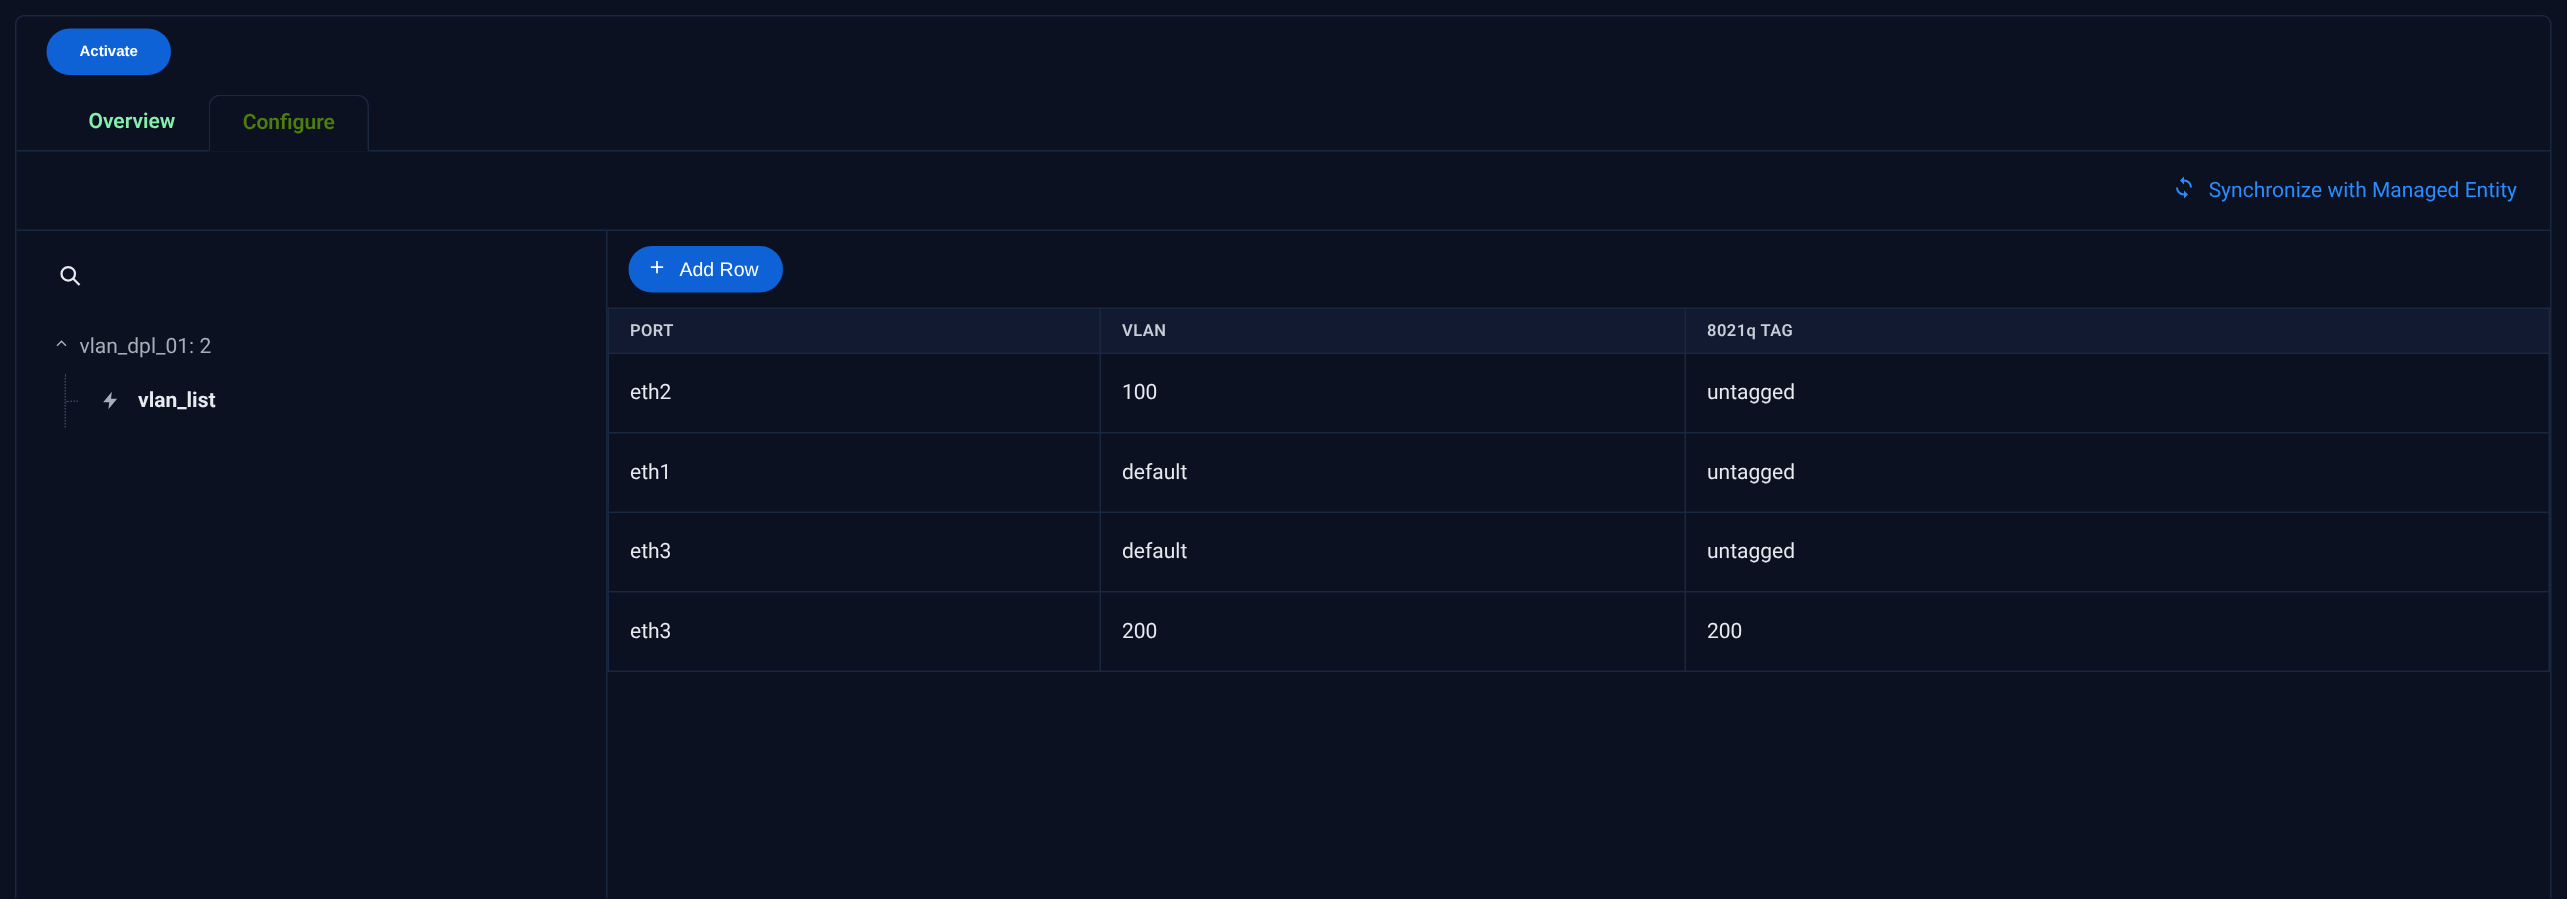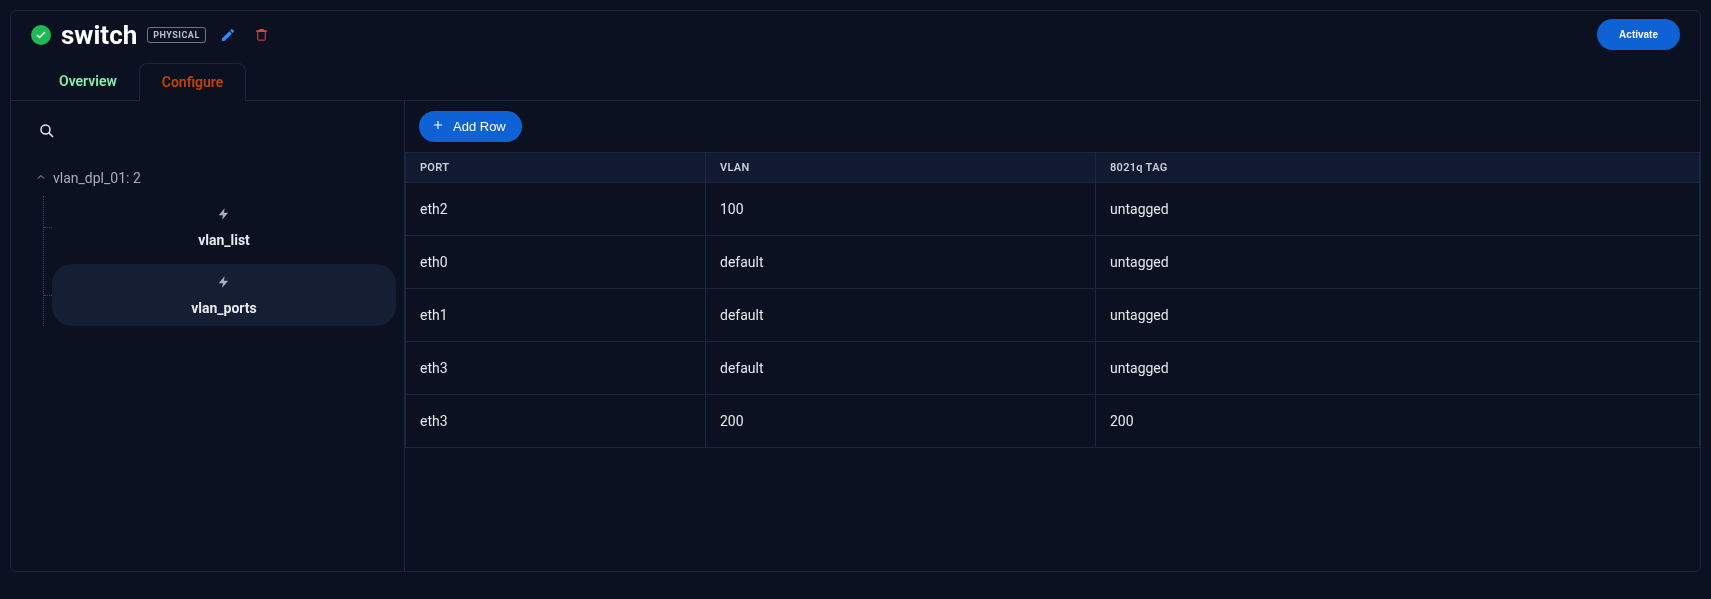--- a/index.html
+++ b/index.html
@@ -49,21 +49,21 @@
     display: flex; gap: 0; margin-top: 12px; padding-left: 26px;
     border-bottom: 1px solid #1a2740;
   }
   .tab {
     padding: 10px 22px; font-size: 14px; font-weight: 600;
     color: #86efac; cursor: pointer;
     border-top-left-radius: 8px; border-top-right-radius: 8px;
     position: relative; bottom: -1px;
   }
   .tab.active {
-    color: #c2410c; background: #0b1121;
+    color: #4d7c0f; background: #0b1121;
     border: 1px solid #1a2740; border-bottom-color: #0b1121;
   }
   .toolbar {
     display: flex; justify-content: flex-end;
     padding: 16px 22px; border-bottom: 1px solid #1a2740;
   }
   .sync-link {
     color: #2a8cff; font-size: 14px; display: inline-flex;
     align-items: center; gap: 8px; cursor: pointer;
   }
@@ -83,21 +83,20 @@
   .tree-children {
     margin-left: 14px;
     border-left: 1px dotted #3a4760;
     padding-left: 0;
   }
   .tree-item {
     margin: 6px 0 6px 8px; position: relative; display: flex;
     align-items: center; gap: 10px; font-size: 14px; font-weight: 700;
     color: #e6e9ee; border-radius: 20px; padding: 10px 14px;
     cursor: pointer;
-    flex-direction: column;
   }
   .tree-item::before {
     content: ""; position: absolute; left: -8px; top: 50%;
     width: 8px; border-top: 1px dotted #3a4760;
   }
   .tree-item.selected { background: #151e33; }
   .bolt { width: 16px; height: 16px; display: inline-flex; align-items: center; justify-content: center; }
   .main {
     flex: 1; display: flex; flex-direction: column;
   }
@@ -111,56 +110,47 @@
   thead th {
     text-align: left; font-size: 11px; font-weight: 600;
     letter-spacing: 0.3px; color: #c8ced8; background: #111a30;
     padding: 8px 14px; border: 1px solid #1a2740;
   }
   tbody td {
     font-size: 14px; color: #e6e9ee; padding: 18px 14px;
     border: 1px solid #1a2740;
     margin-left: 25px;
   }
-  th:first-child, td:first-child { width: 300px; }
+  th:first-child, td:first-child { width: 328px; }
   th:nth-child(2), td:nth-child(2) { width: 390px; }
 </style>
 </head>
 <body>
 
 <div class="wrap">
   <div class="outer">
     <div class="header">
-      <div class="header-left">
-        <span class="status-icon">
-          <svg viewBox="0 0 24 24" width="12" height="12">
-              <path d="M20 6L9 17l-5-5" fill="none" stroke="#fff" stroke-width="3"></path>
-            </svg>
-        </span>
-        <span class="title">switch</span>
-        <span class="badge">PHYSICAL</span>
-        <span class="icon-btn">
-          <svg viewBox="0 0 24 24" width="16" height="16">
-              <path d="M3 17.25V21h3.75L17.81 9.94l-3.75-3.75L3 17.25zM20.71 7.04a1 1 0 0 0 0-1.41l-2.34-2.34a1 1 0 0 0-1.41 0l-1.83 1.83 3.75 3.75 1.83-1.83z" fill="#2a8cff"></path>
-            </svg>
-        </span>
-        <span class="icon-btn">
-          <svg viewBox="0 0 24 24" width="15" height="15">
-              <path d="M6 7h12v13a1 1 0 0 1-1 1H7a1 1 0 0 1-1-1V7zm3-3h6l1 2H8l1-2zM4 6h16v1H4z" fill="none" stroke="#e04646" stroke-width="1.6"></path>
-            </svg>
-        </span>
-      </div>
       <button class="activate-btn">Activate</button>
     </div>
 
     <div class="tabs">
       <div class="tab">Overview</div>
       <div class="tab active">Configure</div>
     </div>
 
+    <div class="toolbar">
+      <span class="sync-link">
+        <span>
+          <svg viewBox="0 0 24 24" width="16" height="16">
+              <path d="M12 4V1L8 5l4 4V6a6 6 0 0 1 6 6h2a8 8 0 0 0-8-8zm0 14a6 6 0 0 1-6-6H4a8 8 0 0 0 8 8v3l4-4-4-4v3z" fill="#2a8cff"></path>
+            </svg>
+        </span>
+        <span>Synchronize with Managed Entity</span>
+      </span>
+    </div>
 
     <div class="content">
       <div class="side">
         <div class="search-row">
           <span class="icon-btn">
             <svg viewBox="0 0 24 24" width="18" height="18">
                 <circle cx="10" cy="10" r="6" fill="none" stroke="#e6e9ee" stroke-width="2"></circle>
                 <line x1="20" y1="20" x2="14.5" y2="14.5" stroke="#e6e9ee" stroke-width="2"></line>
               </svg>
           </span>
@@ -174,28 +164,20 @@
           <span>vlan_dpl_01: 2</span>
         </div>
         <div class="tree-children">
           <div class="tree-item">
             <span class="bolt">
               <svg viewBox="0 0 24 24" width="14" height="14">
                   <path d="M13 2L3 14h7l-1 8 10-12h-7l1-8z" fill="#a6aeb8"></path>
                 </svg>
             </span>
             <span>vlan_list</span>
-          </div>
-          <div class="tree-item selected">
-            <span class="bolt">
-              <svg viewBox="0 0 24 24" width="14" height="14">
-                  <path d="M13 2L3 14h7l-1 8 10-12h-7l1-8z" fill="#a6aeb8"></path>
-                </svg>
-            </span>
-            <span>vlan_ports</span>
           </div>
         </div>
       </div>
 
       <div class="main">
         <div class="addrow-bar">
           <button class="addrow-btn">
             <span>
               <svg viewBox="0 0 24 24" width="14" height="14">
                   <path d="M12 5v14M5 12h14" stroke="#fff" stroke-width="2"></path>
@@ -212,25 +194,20 @@
               <th>8021q TAG</th>
             </tr>
           </thead>
           <tbody>
             <tr>
               <td>eth2</td>
               <td>100</td>
               <td>untagged</td>
             </tr>
             <tr>
-              <td>eth0</td>
-              <td>default</td>
-              <td>untagged</td>
-            </tr>
-            <tr>
               <td>eth1</td>
               <td>default</td>
               <td>untagged</td>
             </tr>
             <tr>
               <td>eth3</td>
               <td>default</td>
               <td>untagged</td>
             </tr>
             <tr>

